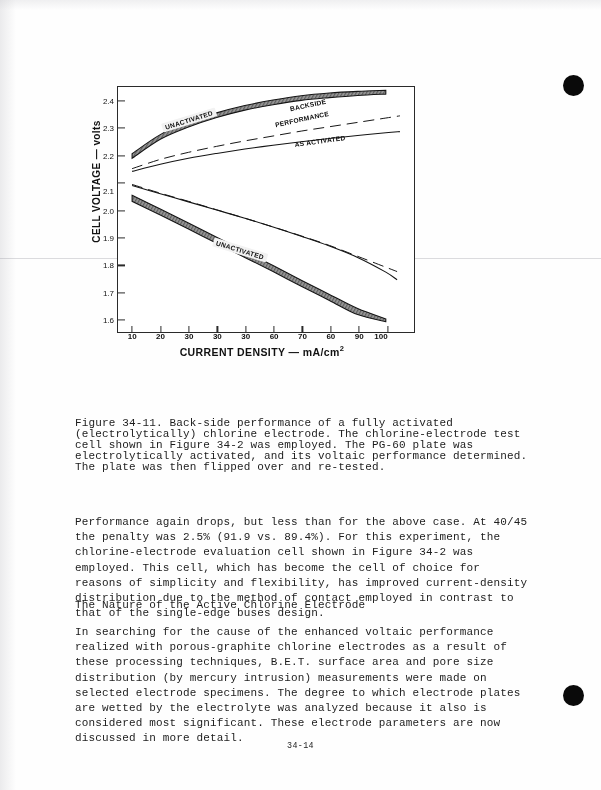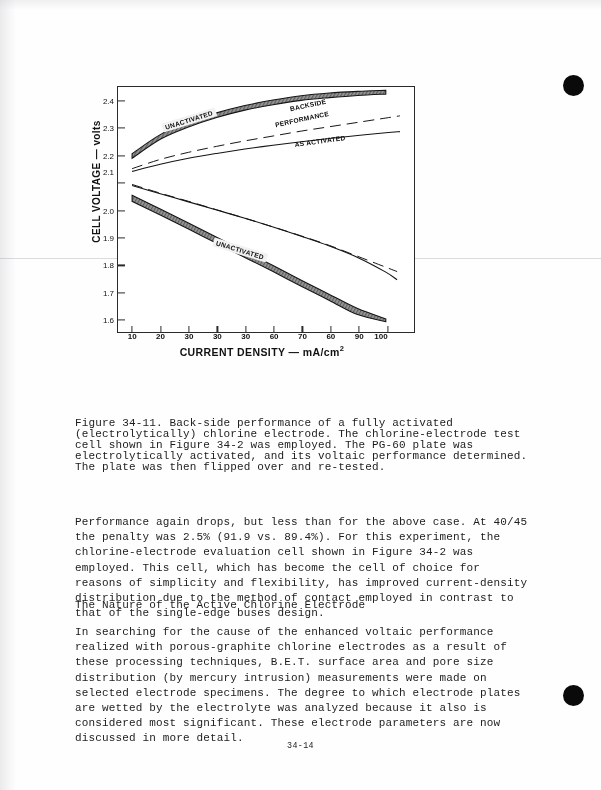--- a/index.html
+++ b/index.html
@@ -226,21 +226,21 @@
           <div class="ytick-label" style="top: 233.278px;">1.6</div>
           <div class="ytick-mark" style="top: 205.833px;"></div>
           <div class="ytick-label" style="top: 205.833px;">1.7</div>
           <div class="ytick-mark" style="top: 178.389px;"></div>
           <div class="ytick-label" style="top: 178.389px;">1.8</div>
           <div class="ytick-mark" style="top: 150.944px;"></div>
           <div class="ytick-label" style="top: 150.944px;">1.9</div>
           <div class="ytick-mark" style="top: 123.5px;"></div>
           <div class="ytick-label" style="top: 123.5px;">2.0</div>
           <div class="ytick-mark" style="top: 96.0556px;"></div>
-          <div class="ytick-label" style="top: 85px; margin-left: 9px;">2.1</div>
+          <div class="ytick-label" style="top: 104px; margin-left: 9px;">2.1</div>
           <div class="ytick-mark" style="top: 68.6111px;"></div>
           <div class="ytick-label" style="top: 68.6111px;">2.2</div>
           <div class="ytick-mark" style="top: 41.1667px;"></div>
           <div class="ytick-label" style="top: 41.1667px;">2.3</div>
           <div class="ytick-mark" style="top: 13.7222px;"></div>
           <div class="ytick-label" style="top: 13.7222px;">2.4</div>
         </div>
       <div id="xtick-layer">
           <div class="xtick-mark" style="left: 14.1905px;"></div>
           <div class="xtick-label" style="left: 14.1905px;">10</div>

